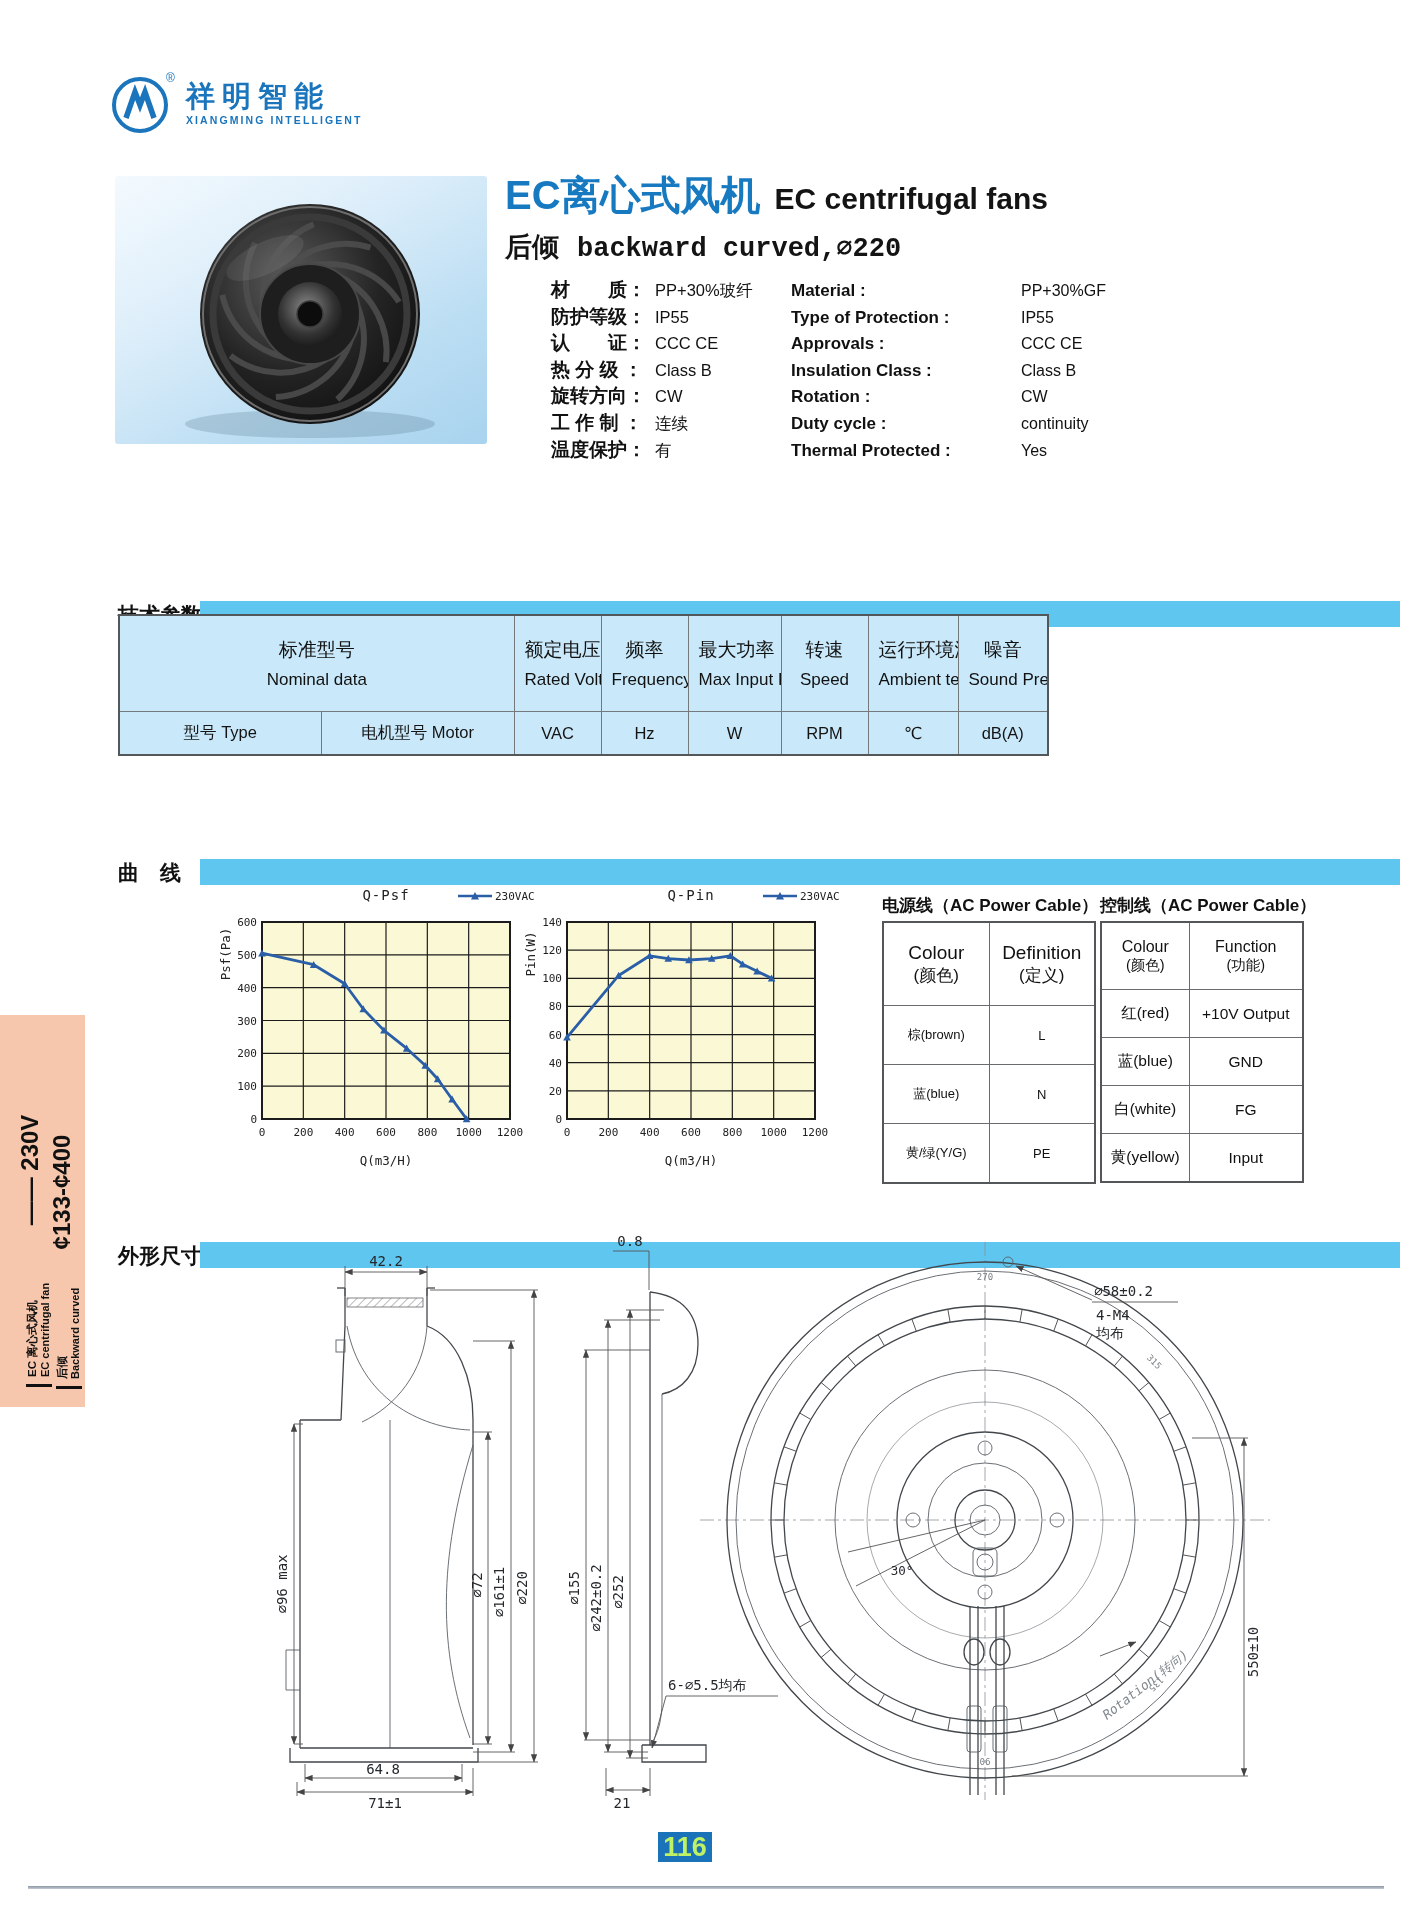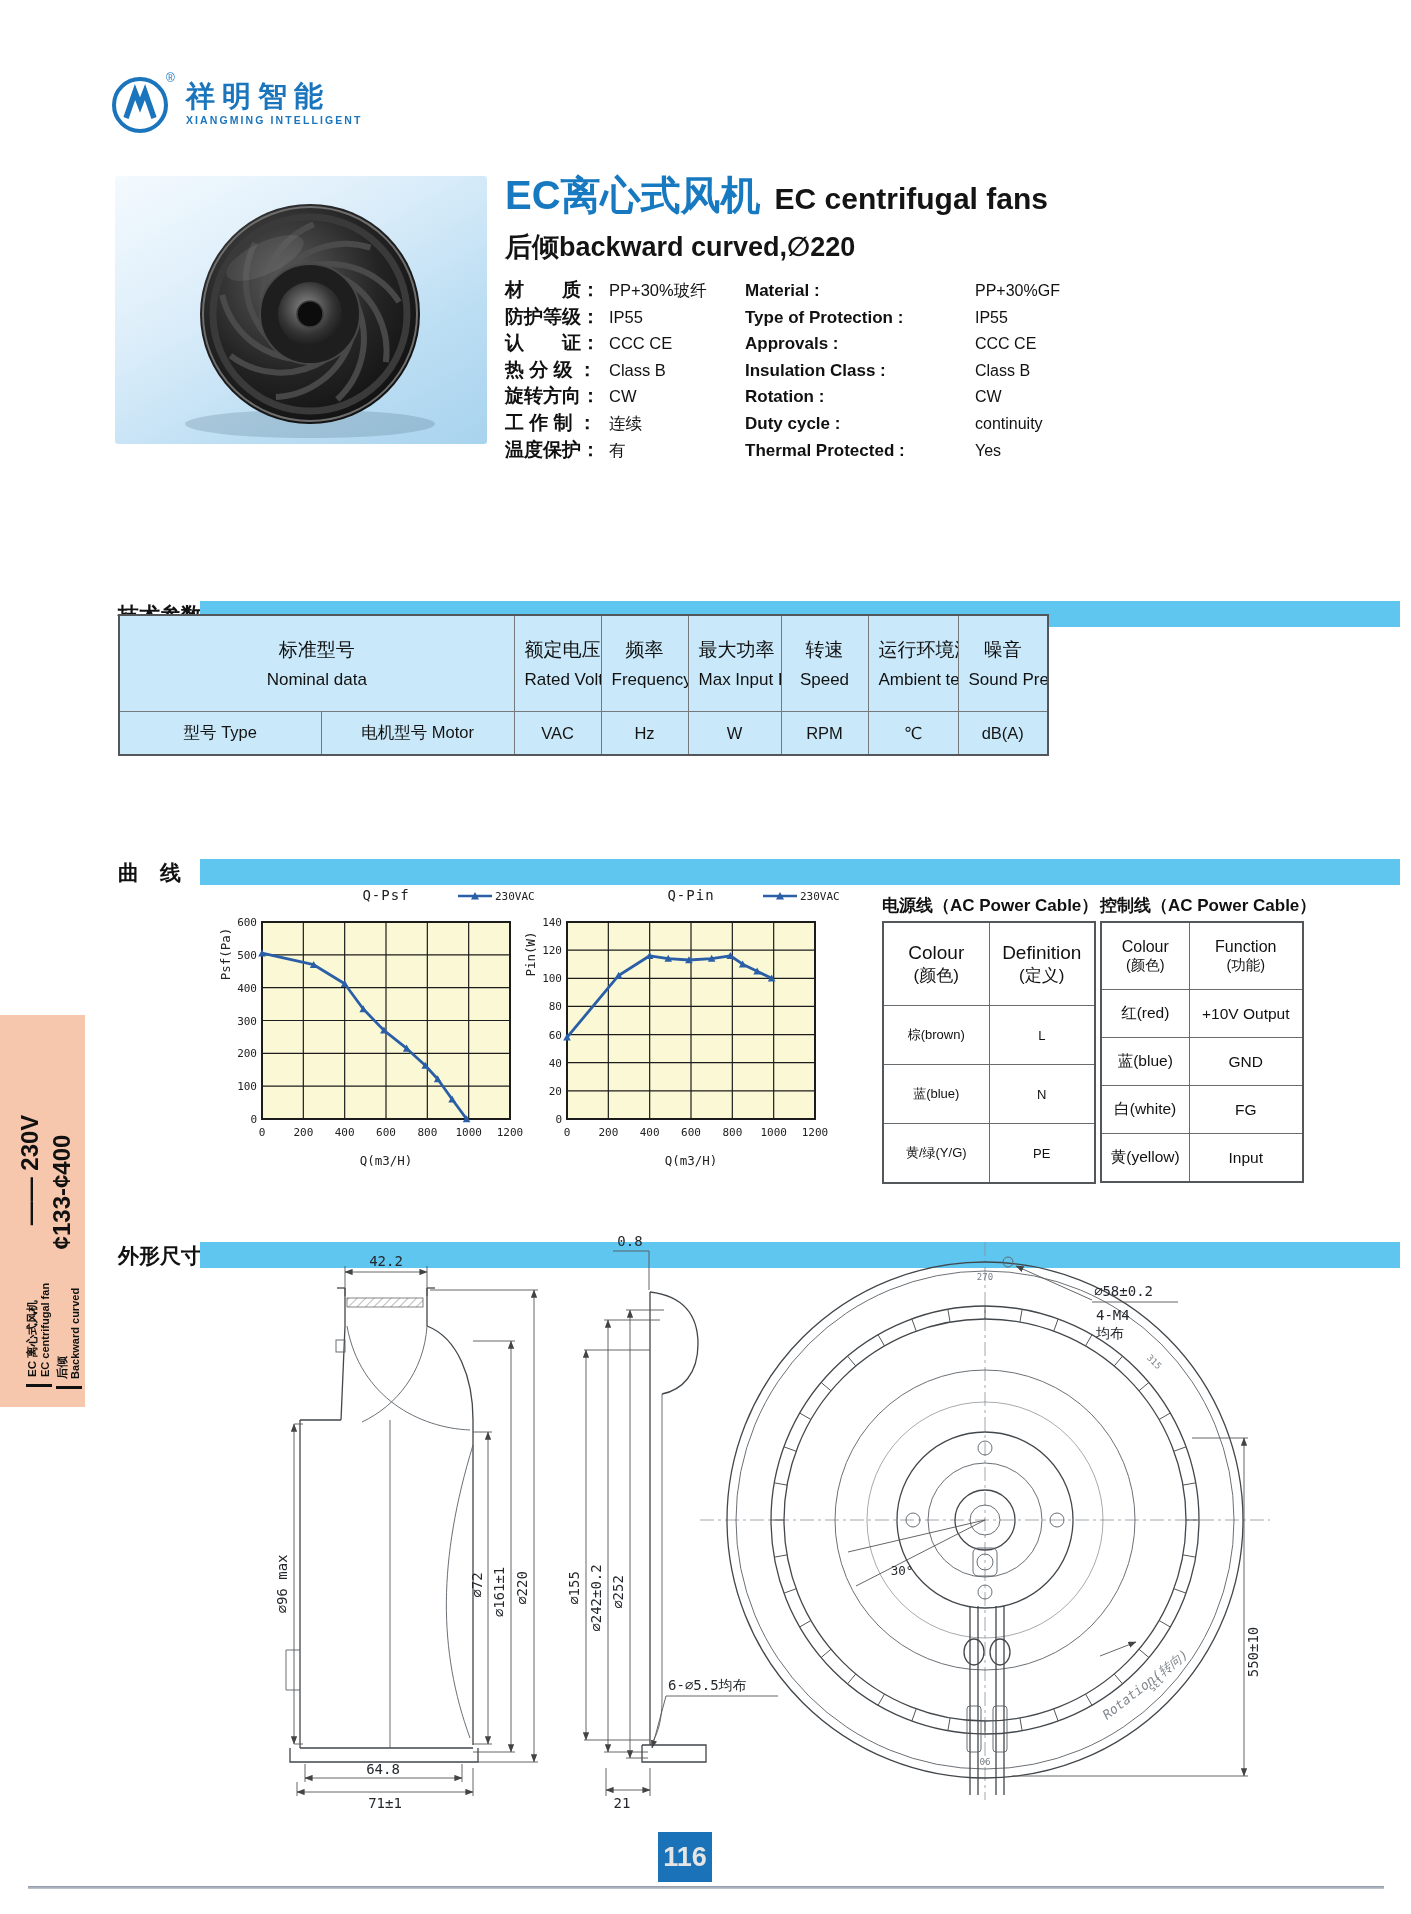--- a/index.html
+++ b/index.html
@@ -13,23 +13,23 @@
   .logo-en{font-size:10.5px;font-weight:bold;color:#1b75bc;letter-spacing:2.1px;margin-top:3px;}
   
   .photo{position:absolute;left:115px;top:176px;width:372px;height:268px;border-radius:3px;
          background:linear-gradient(150deg,#f4fafe 0%,#ddeefa 35%,#bcdef3 70%,#a8d3ee 100%);overflow:hidden;}
   
   .title-block{position:absolute;left:505px;top:168px;width:700px;}
   .h1{white-space:nowrap;}
   .t-cn{font-size:40px;font-weight:bold;color:#1779c0;}
   .t-en{font-size:30px;font-weight:600;color:#141414;margin-left:14px;}
   .h2{font-size:27px;font-weight:bold;color:#141414;margin-top:6px;}
-  .h2 .sub-en{}
+  .h2 .sub-en{margin-left:18px;font-family:Liberation Mono, monospace;}
   .specs{margin-top:12px;}
-  .spec-row{display:grid;grid-template-columns:100px 140px 222px 1fr;align-items:baseline;height:26.6px;}
+  .spec-row{display:grid;grid-template-columns:100px 140px 222px 1fr;align-items:baseline;height:26.6px;margin-left:46px;}
   .cl{font-size:19px;font-weight:bold;white-space:nowrap;}
   .cv{font-size:16.5px;padding-left:4px;white-space:nowrap;}
   .el{font-size:17px;font-weight:bold;white-space:nowrap;}
   .ev{font-size:16px;padding-left:8px;white-space:nowrap;}
   
   .sec{position:absolute;left:118px;width:1282px;height:27px;margin-top:24px;}
   .sec-title{position:absolute;left:0;top:0;font-size:21px;font-weight:bold;white-space:pre;}
   .sec-bar{position:absolute;left:82px;top:0;width:1200px;height:26px;background:#5fc6ef;}
   
   .tech-table{position:absolute;left:118px;top:614px;width:929px;border-collapse:collapse;table-layout:fixed;}
@@ -72,21 +72,21 @@
   .atx{font:9px "DejaVu Sans Mono",monospace;fill:#7a8086;}
   .rtx{font:italic 13px "DejaVu Sans Mono",monospace;fill:#82888e;}
   
   .side-tab{position:absolute;left:0;top:1015px;width:85px;height:392px;background:#f6c7ac;}
   .v-rot{position:absolute;transform:rotate(-90deg);transform-origin:center;white-space:nowrap;text-align:center;}
   .v-big{font-size:24px;font-weight:bold;color:#111;}
   .v-grp{text-align:left;border-left:3px solid #111;padding-left:7px;}
   .v-grp .l1{font-size:11.5px;font-weight:600;line-height:13px;}
   .v-grp .l2{font-size:11px;font-weight:600;line-height:13px;}
   
-  .badge{position:absolute;left:658px;top:1832px;width:54px;height:50px;background:#1a73b9;color:#e5e5e5;
+  .badge{position:absolute;left:658px;top:1832px;width:54px;height:30px;background:#1a73b9;color:#bef264;
          font-size:27px;font-weight:bold;display:flex;align-items:center;justify-content:center;}
   .foot-rule{position:absolute;left:28px;top:1886px;width:1356px;height:3px;
          background:linear-gradient(#8d97a3,#c3cbd4);}
 </style>
 </head>
 <body>
 
 <div class="page">
 
   <div class="logo">

